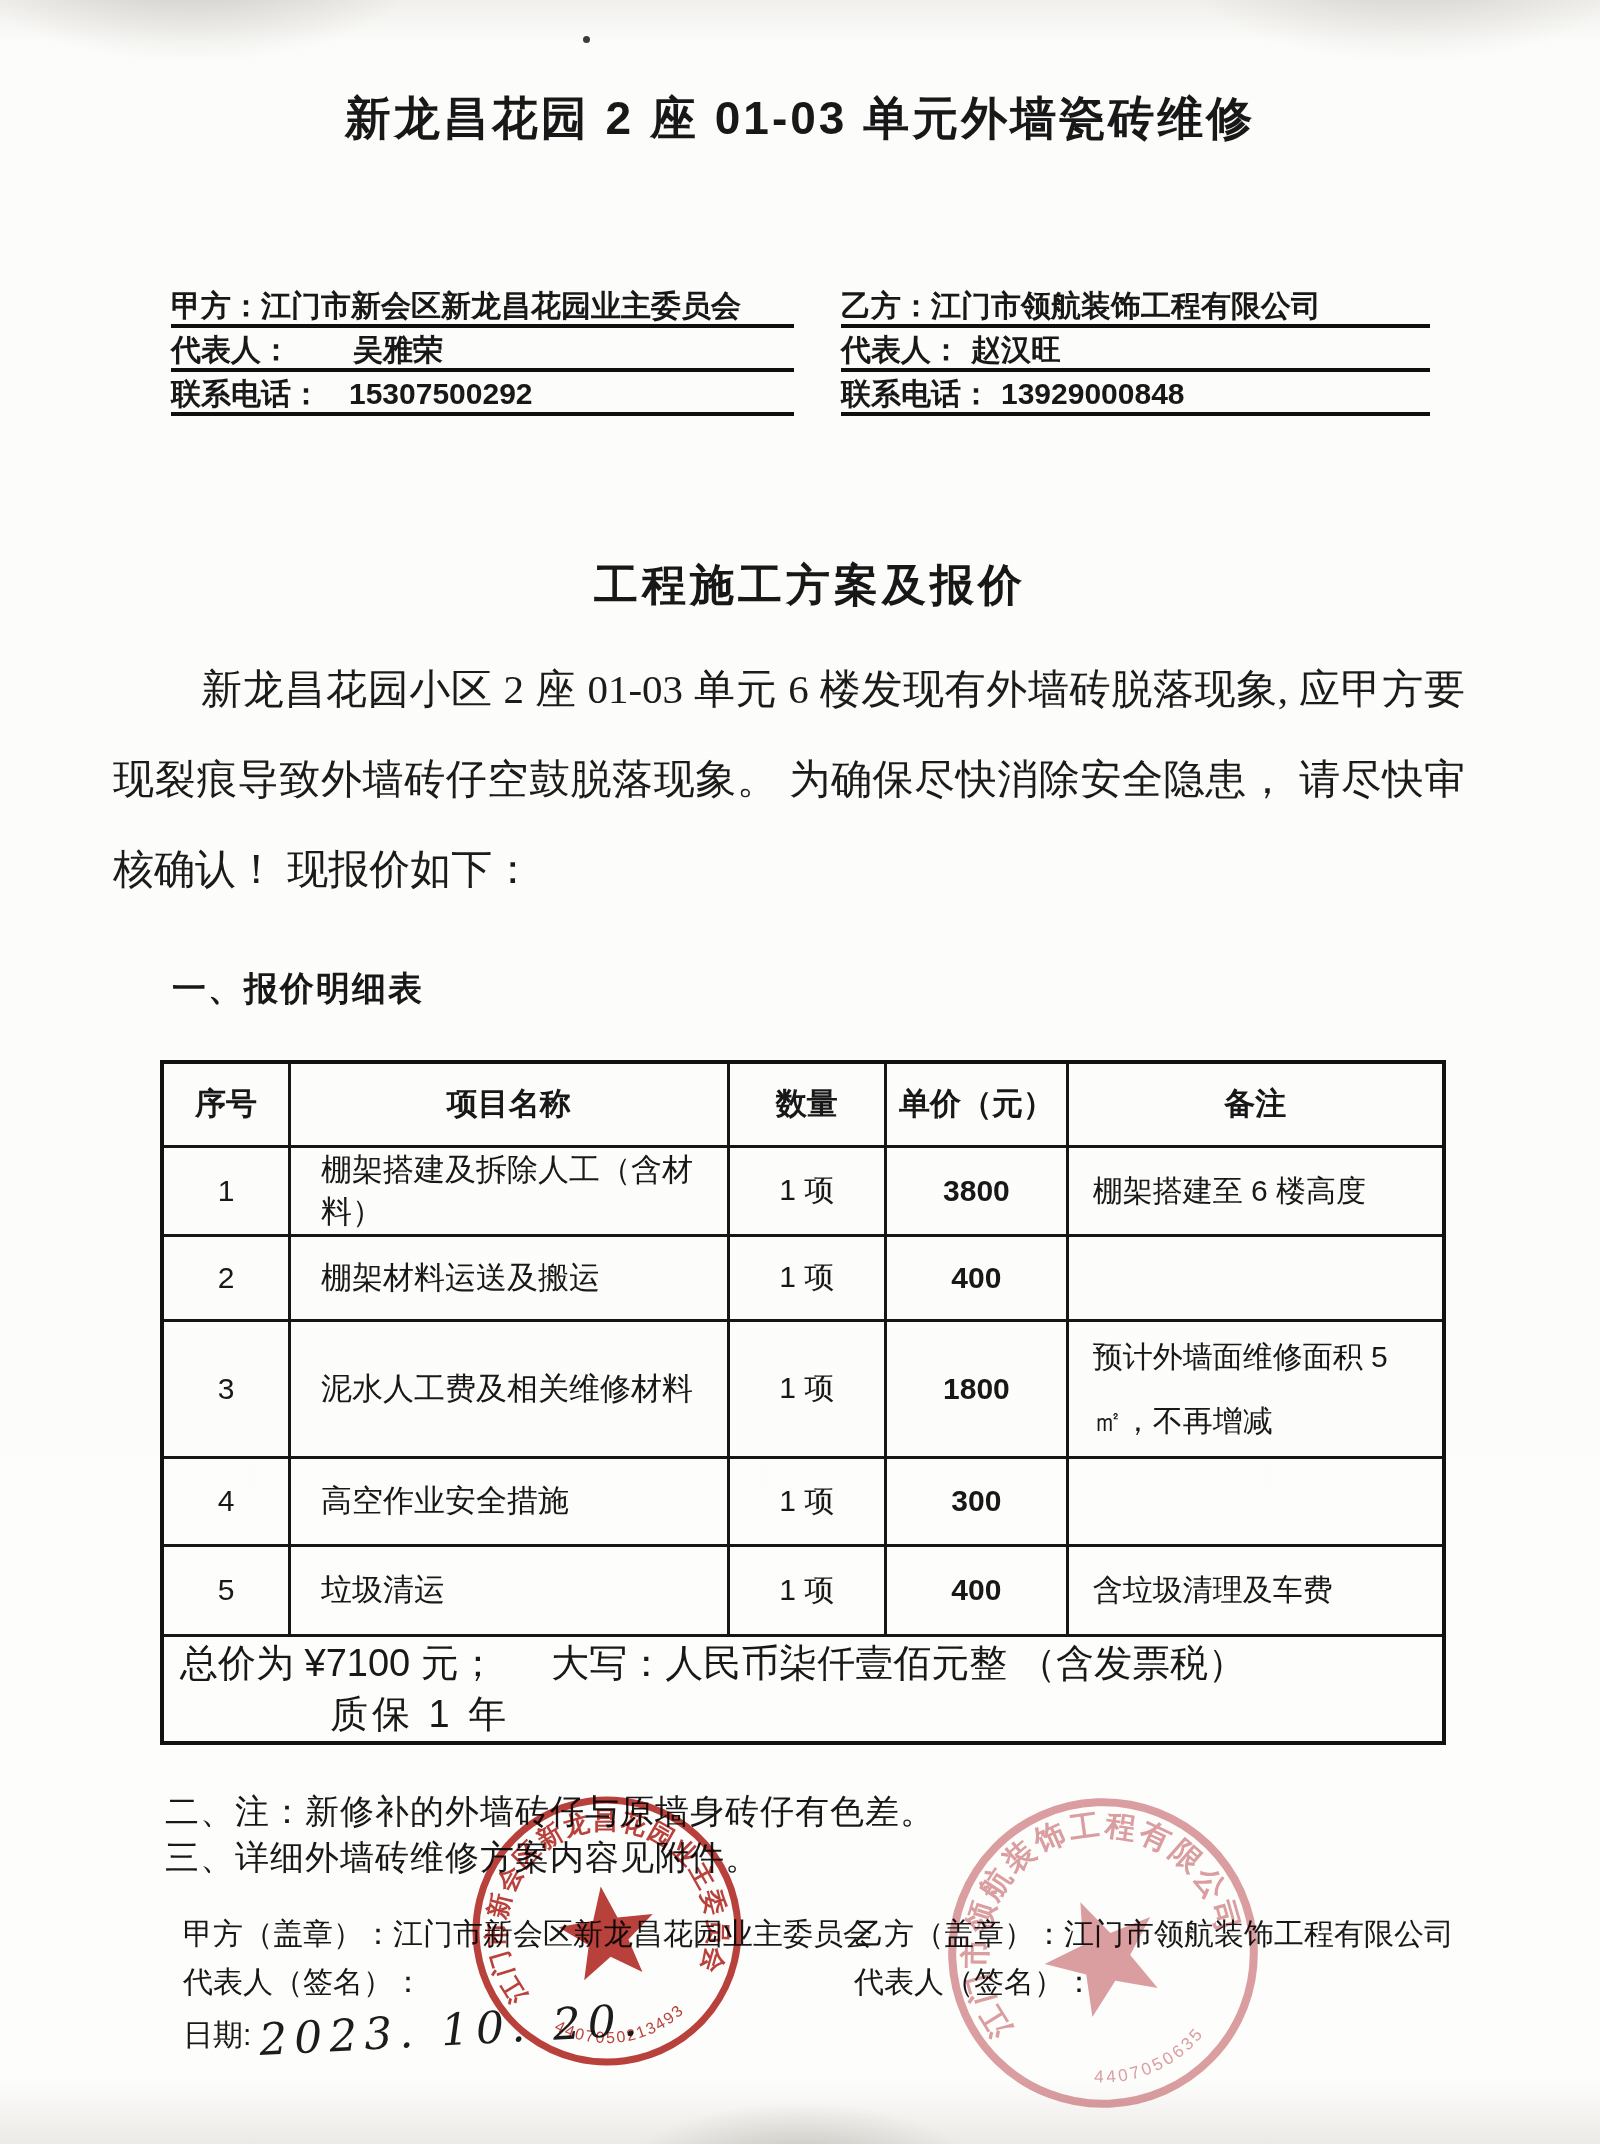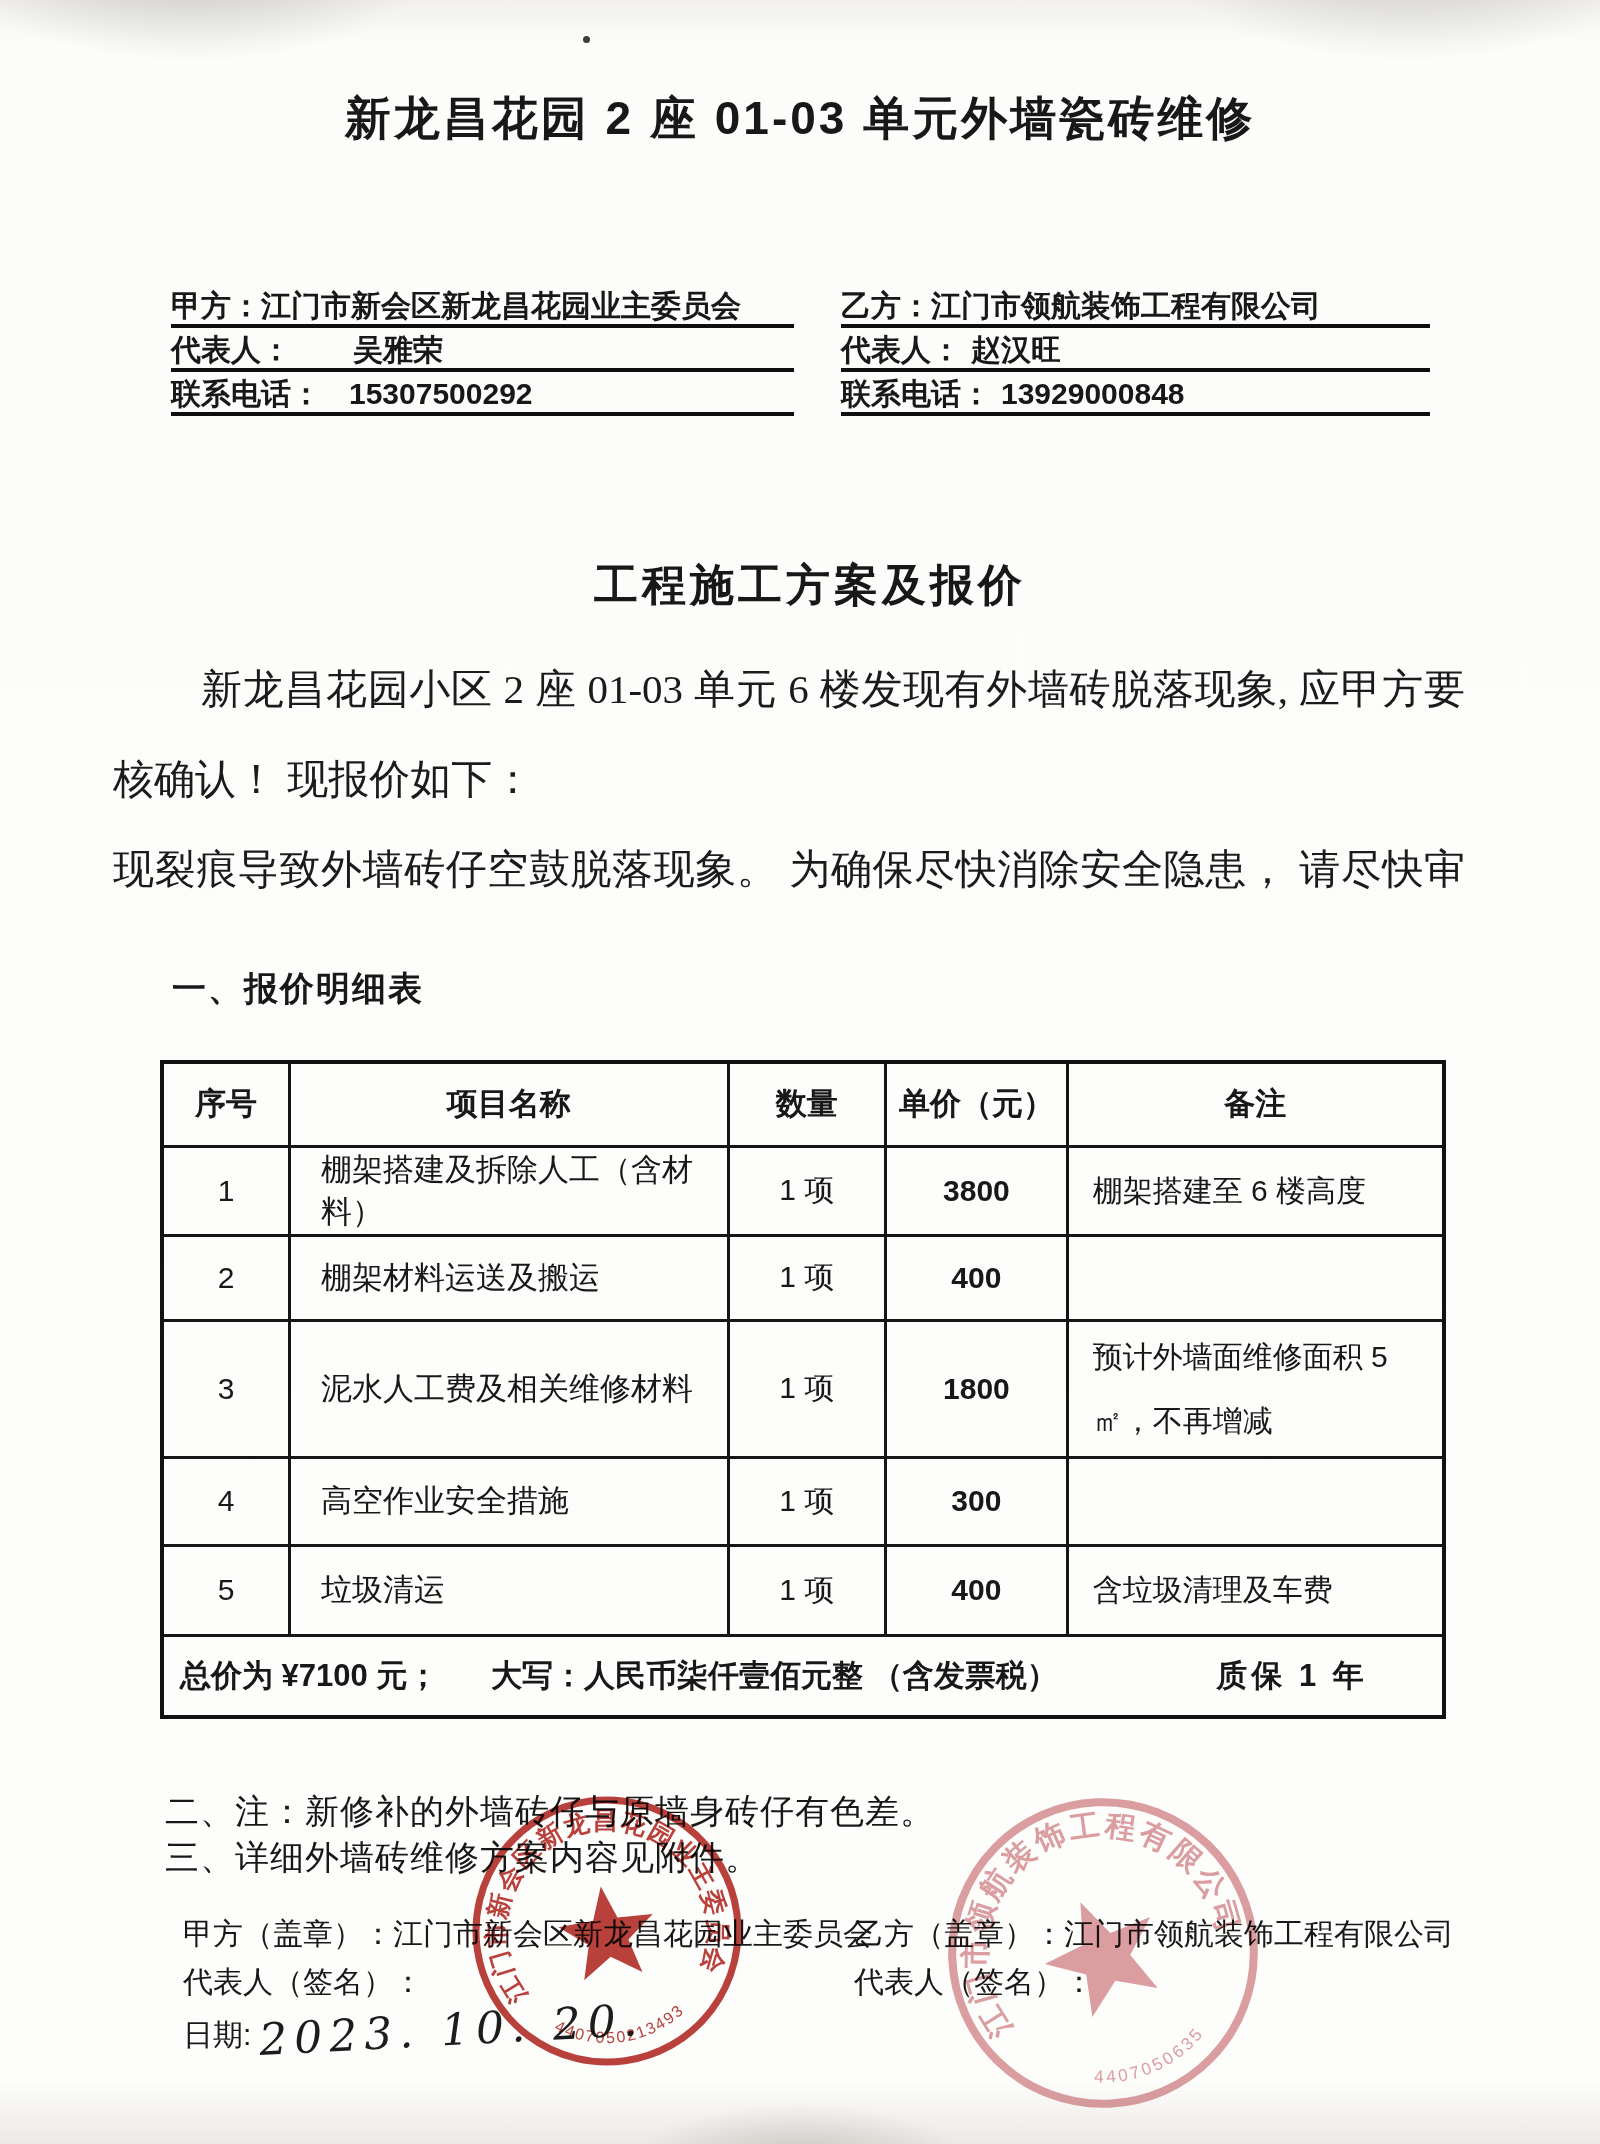--- a/index.html
+++ b/index.html
@@ -41,21 +41,21 @@
     border:4px solid #121212; font-size:30px; }
   .quote-table td { border:3px solid #161616; vertical-align:middle; }
   .qt-head td { height:84px; font-weight:bold; font-size:31px; text-align:center; }
   .rh1 td { height:89px; } .rh2 td { height:85px; } .rh3 td { height:137px; }
   .rh4 td { height:88px; } .rh5 td { height:90px; } .rh-total td { height:82px; }
   .cell-no { text-align:center; }
   .cell-item { padding-left:30px; font-size:31px; }
   .cell-qty { text-align:center; }
   .cell-price { text-align:center; font-weight:bold; }
   .cell-note { padding-left:24px; line-height:64px; }
-  .total-cell { padding-left:16px; font-weight:bold; font-size:31px; }
+  .total-cell { padding-left:16px; font-weight:normal; font-size:38px; }
   .caps-seg { margin-left:44px; } .warranty-seg { margin-left:150px; letter-spacing:4px; }
 
   .notes { position:absolute; top:1788px; left:165px; font-size:34px; letter-spacing:1px; line-height:46px; }
 
   .sig-col { position:absolute; top:1914px; font-size:30px; line-height:40px; }
   .sig-a { left:183px; width:640px; }
   .sig-b { left:854px; width:620px; }
   .sig-line { white-space:nowrap; margin-bottom:8px; display:flex; align-items:baseline; }
   .handwrite { font-family:"DejaVu Serif", serif; font-style:italic; font-size:44px; letter-spacing:7px;
     display:inline-block; transform:rotate(-3deg); margin-left:8px; color:#1c1c1c; }
@@ -105,22 +105,22 @@
     <div class="p-row">
       <span>联系电话：</span>
       <span class="gap-sm">13929000848</span>
     </div>
   </div>
 
   <h2 class="section-title">工程施工方案及报价</h2>
 
   <div class="paragraph">
     <div class="para-line first">新龙昌花园小区 2 座 01-03 单元 6 楼发现有外墙砖脱落现象, 应甲方要</div>
+    <div class="para-line">现裂痕导致外墙砖仔空鼓脱落现象。 为确保尽快消除安全隐患， 请尽快审</div>
     <div class="para-line last">核确认！ 现报价如下：</div>
-    <div class="para-line">现裂痕导致外墙砖仔空鼓脱落现象。 为确保尽快消除安全隐患， 请尽快审</div>
   </div>
 
   <div class="list-heading">一、报价明细表</div>
 
   <table class="quote-table">
     <colgroup>
       <col style="width:128px">
         <col style="width:440px">
         <col style="width:158px">
         <col style="width:182px">

